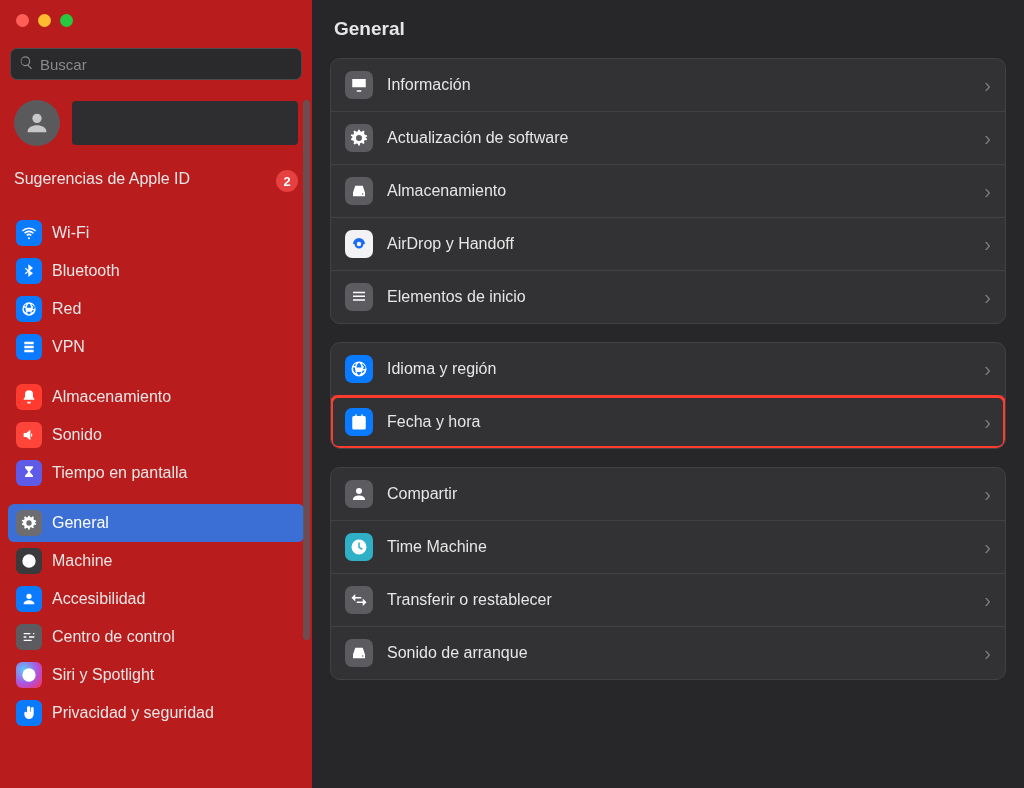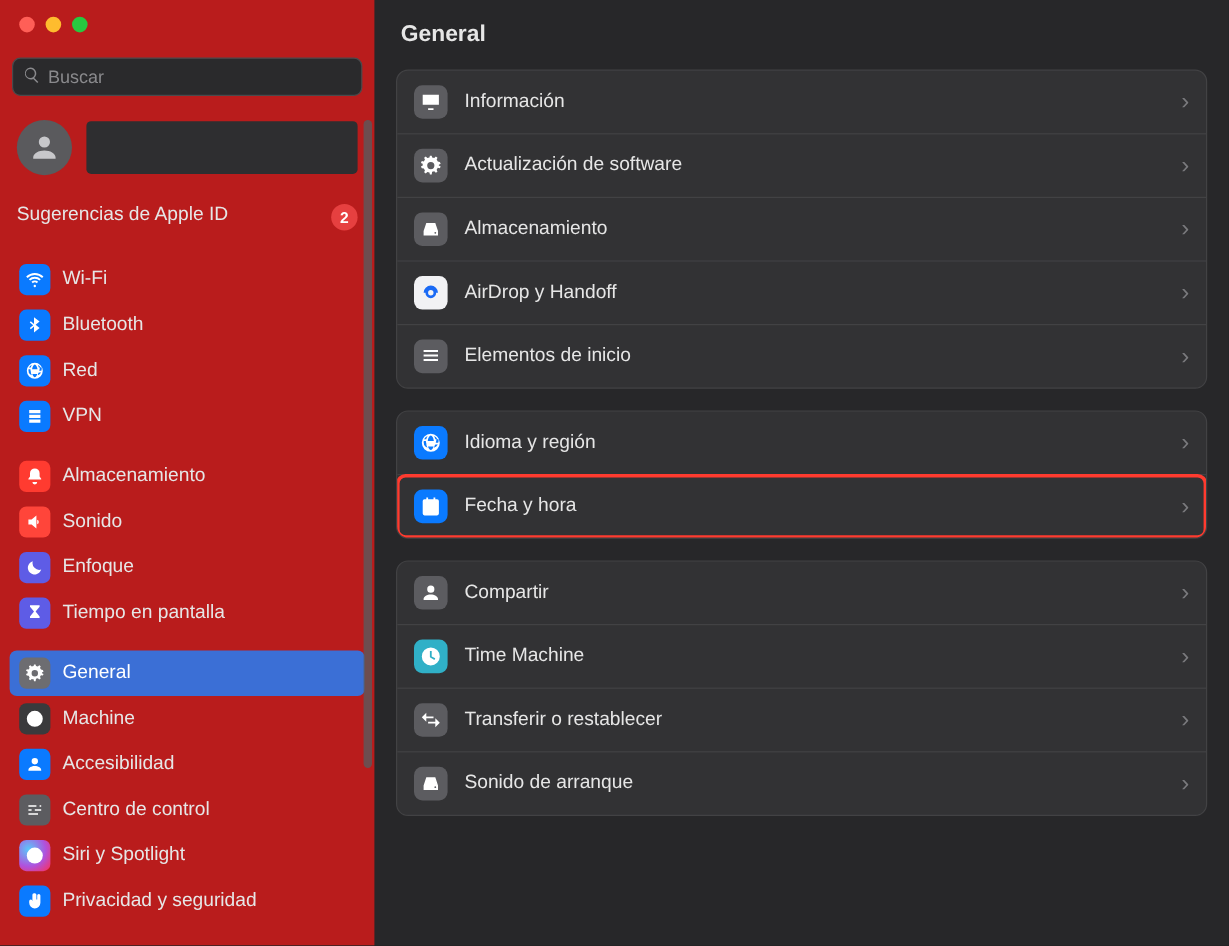--- a/index.html
+++ b/index.html
@@ -280,28 +280,20 @@
          <span class="nav-icon bg-orange">
                 <svg viewBox="0 0 24 24" fill="#fff">
                   <path d="M4 9v6h4l6 5V4L8 9H4zm13 3a3 3 0 00-2-2.8v5.6A3 3 0 0017 12z"></path>
                 </svg>
               </span>
          <span>Sonido</span>
        </div>
             <div class="nav-item">
          <span class="nav-icon bg-indigo">
                 <svg viewBox="0 0 24 24" fill="#fff">
-                  <path d="M20 14.5A8.5 8.5 0 019.5 4 8.5 8.5 0 1020 14.5z"></path>
-                </svg>
-              </span>
-         <span>Enfoque</span>
-       </div>
-            <div class="nav-item">
-         <span class="nav-icon bg-indigo">
-                <svg viewBox="0 0 24 24" fill="#fff">
                   <path d="M6 2h12v2l-5 6 5 6v2H6v-2l5-6-5-6V2z"></path>
                 </svg>
               </span>
          <span>Tiempo en pantalla</span>
        </div>
           </div>
           <div class="nav-section">
             <div class="nav-item selected">
          <span class="nav-icon bg-gray">
                 <svg viewBox="0 0 24 24" fill="#fff">

